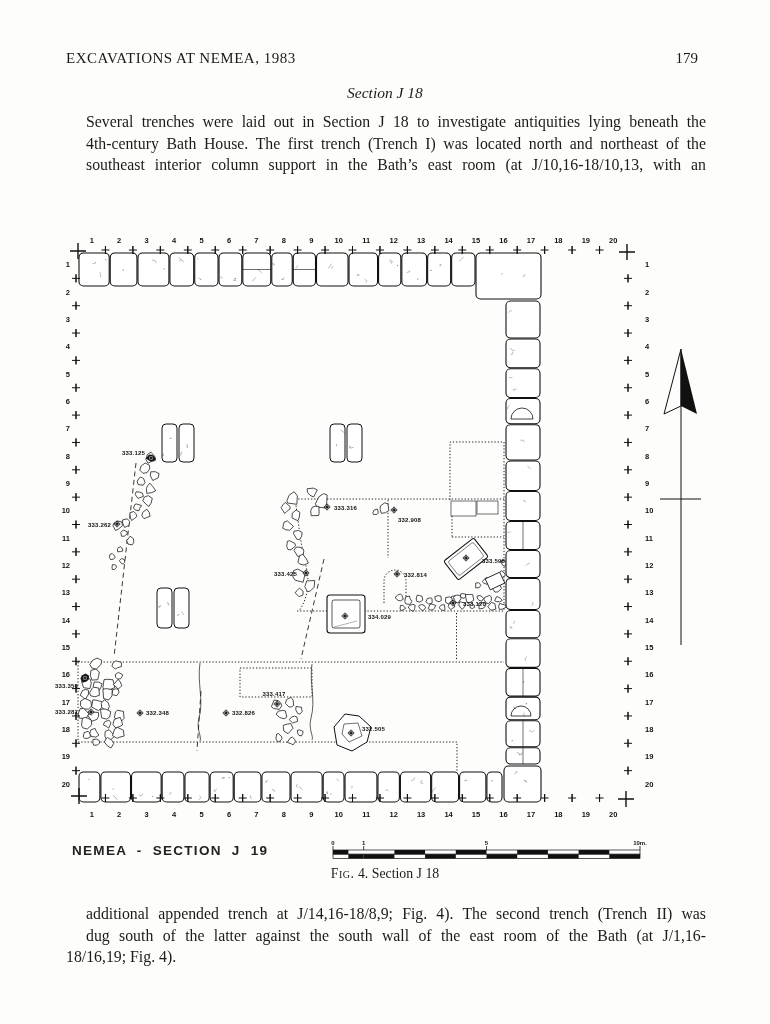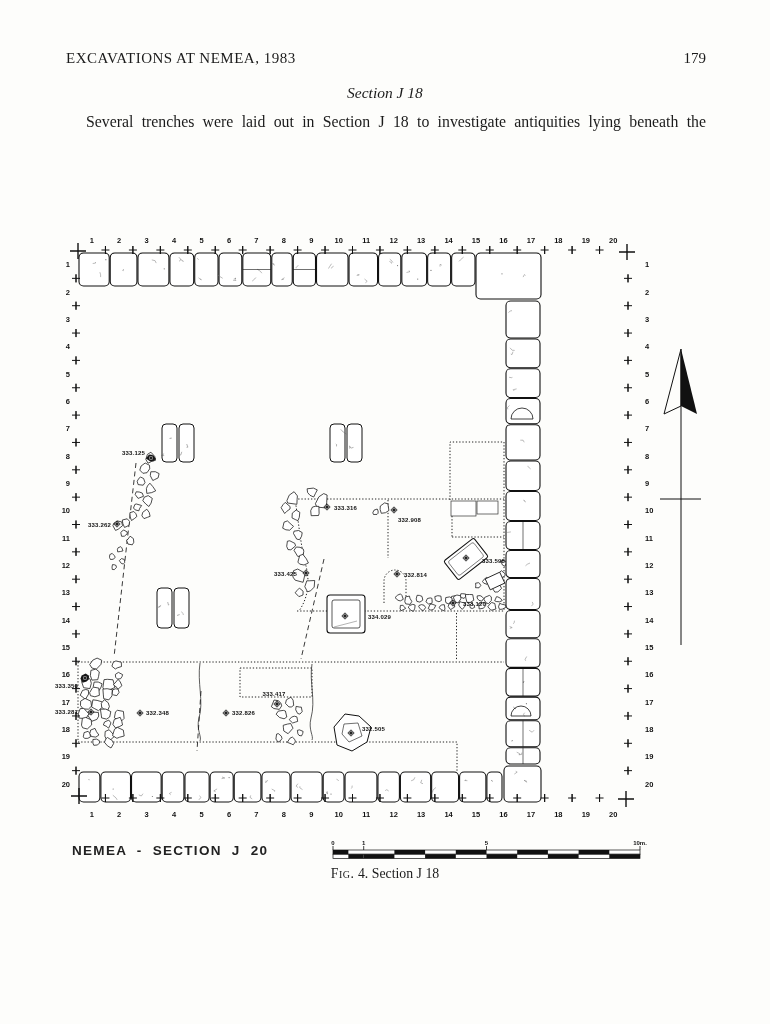--- a/index.html
+++ b/index.html
@@ -1,21 +1,21 @@
 <!DOCTYPE html>
 <html><head>
 <meta charset="utf-8">
 <style>
   html,body{margin:0;padding:0;background:#fdfdfb;}
   .page{position:relative;width:770px;height:1024px;background:#fdfdfb;
         font-family:"Liberation Serif",serif;color:#1b1b1b;overflow:hidden;}
   #plan{position:absolute;left:0;top:0;width:770px;height:1024px;}
   .header{position:absolute;top:50px;left:66px;right:64px;text-align:left;
           font-size:15px;letter-spacing:.5px;}
-  .page-number{position:absolute;right:0;top:0;letter-spacing:0;}
+  .page-number{position:absolute;right:8px;top:0;letter-spacing:0;}
   .section-heading{position:absolute;top:84px;left:0;width:770px;text-align:center;
           font-style:italic;font-size:15.5px;}
   .para{position:absolute;left:66px;width:640px;font-size:15.8px;line-height:21.7px;}
   .para-top{top:111px;}
   .para-bottom{top:903px;}
   .jline{text-align:justify;text-align-last:justify;margin-left:20px;}
   .lline{text-align:left;}
   .plan-title{position:absolute;left:72px;top:843px;font-family:"Liberation Sans",sans-serif;
           font-size:13.5px;font-weight:700;letter-spacing:1.3px;word-spacing:5px;color:#222;}
   .caption{position:absolute;top:866px;left:0;width:770px;text-align:center;font-size:13.8px;}
@@ -618,22 +618,29 @@
 
   <div class="header">
     <span>EXCAVATIONS AT NEMEA, 1983</span>
     <span class="page-number">179</span>
   </div>
 
   <div class="section-heading">Section J 18</div>
 
   <div class="para para-top">
     <div class="jline">Several trenches were laid out in Section J 18 to investigate antiquities lying beneath the</div>
+    <div class="jline">4th-century Bath House. The first trench (Trench I) was located north and northeast of the</div>
+    <div class="jline">southeast interior column support in the Bath’s east room (at J/10,16-18/10,13, with an</div>
   </div>
 
-  <div class="plan-title">NEMEA - SECTION J 20</div>
+  <div class="plan-title">NEMEA - SECTION J 19</div>
 
   <div class="caption">
     <span class="sc">Fig.</span><span> 4. Section J 18</span>
   </div>
 
+  <div class="para para-bottom">
+    <div class="jline">additional appended trench at J/14,16-18/8,9; Fig. 4). The second trench (Trench II) was</div>
+    <div class="jline">dug south of the latter against the south wall of the east room of the Bath (at J/1,16-</div>
+    <div class="lline">18/16,19; Fig. 4).</div>
+  </div>
 
 </div>
 
 </body></html>

